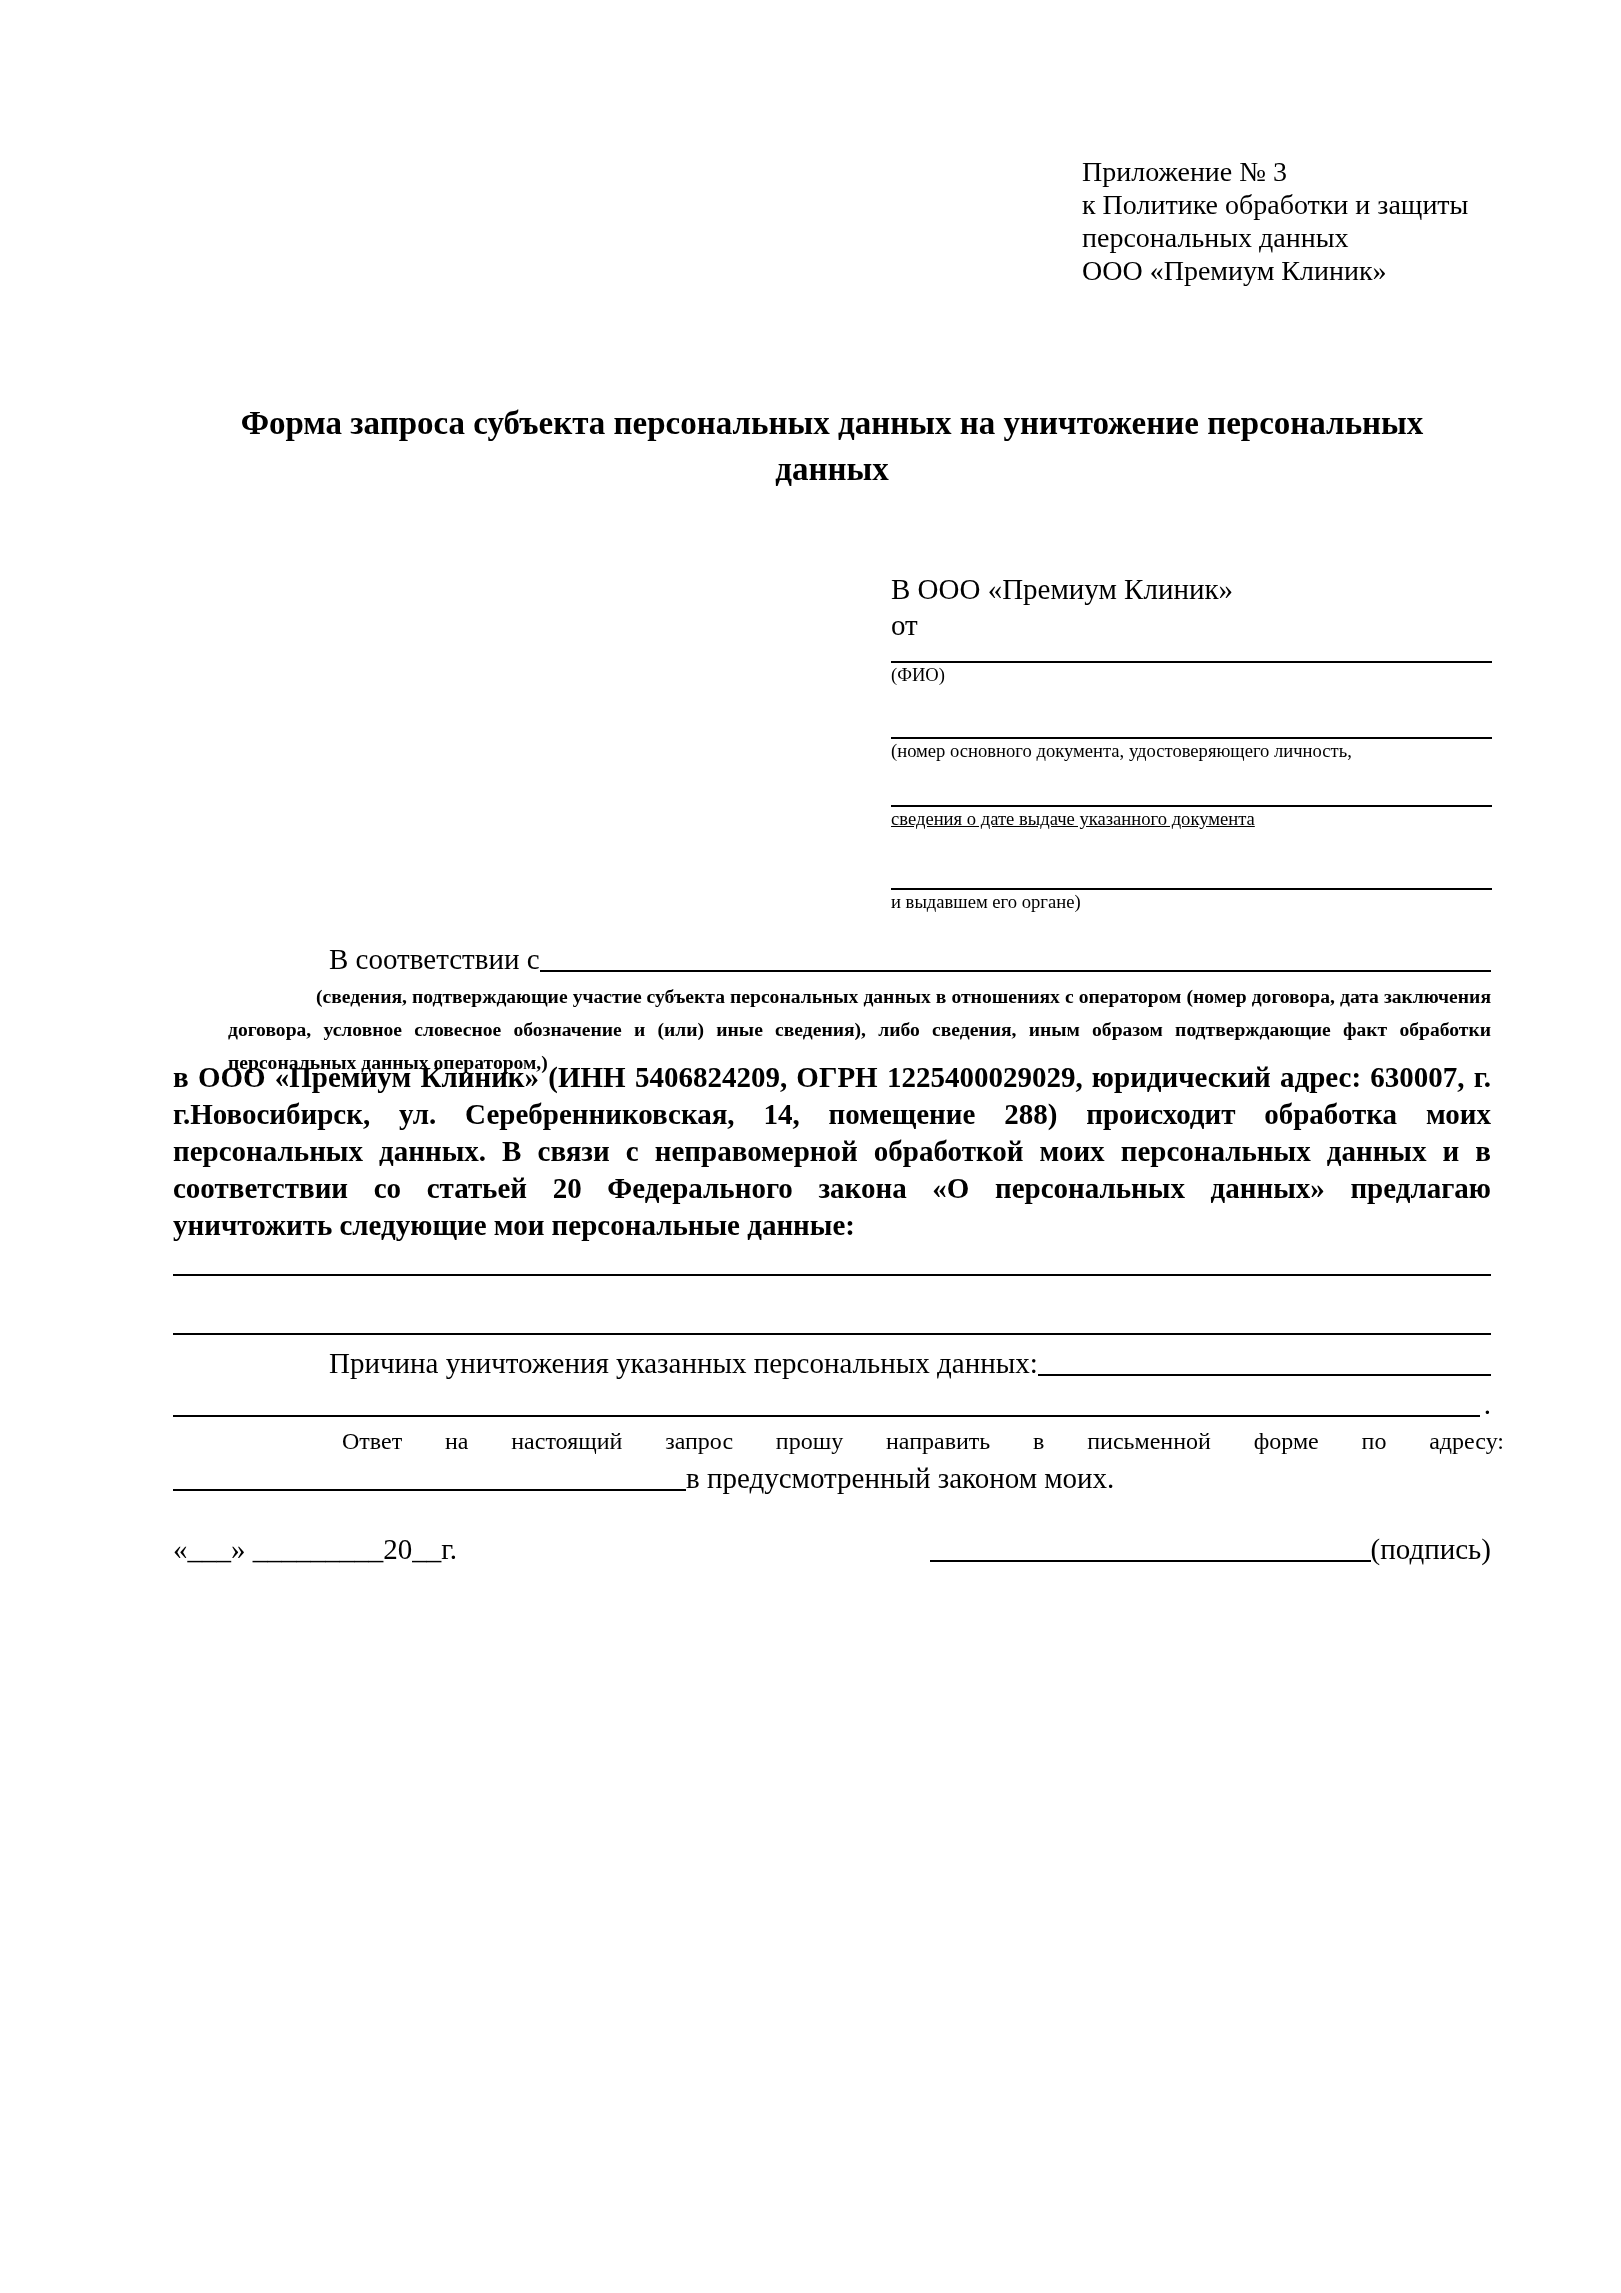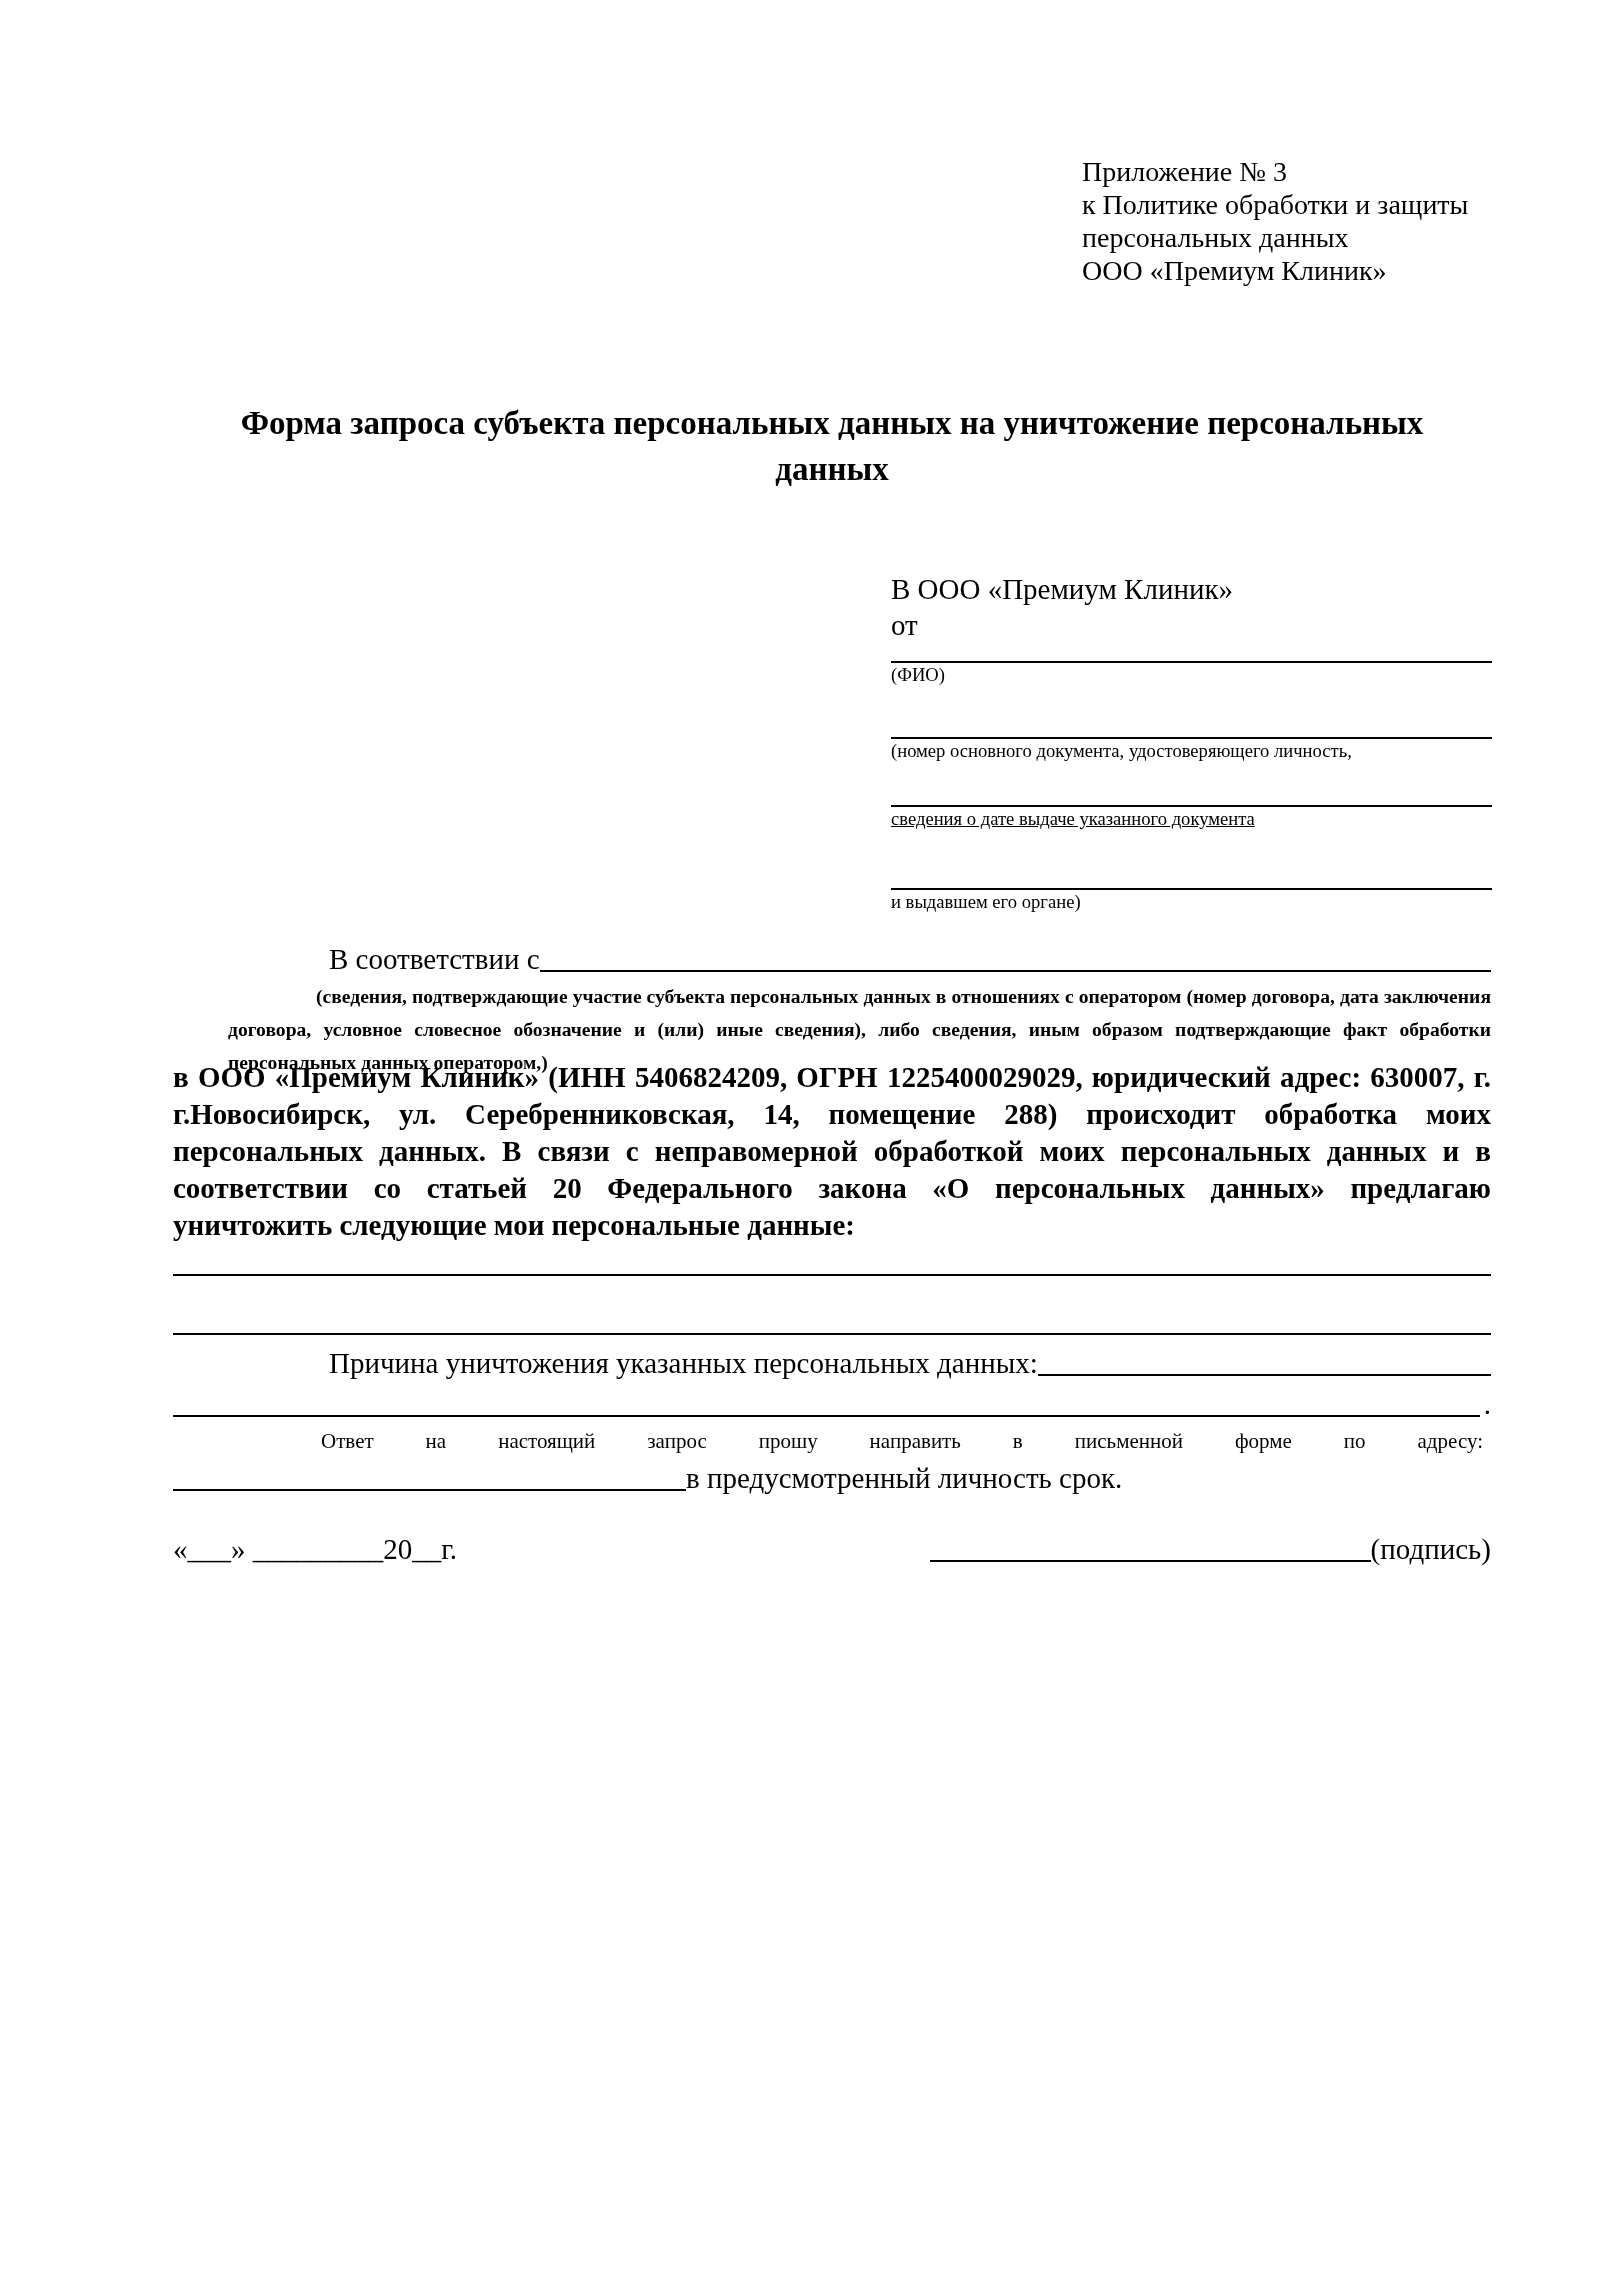--- a/index.html
+++ b/index.html
@@ -135,24 +135,24 @@
     top: 1386px;
     width: 1318px;
     display: flex;
     font-size: 29px;
     line-height: 36px;
   }
   .period-row .dot { padding-left: 3.9px; }
 
   .answer-line {
     position: absolute;
-    left: 165px;
+    left: 186px;
     top: 1423px;
     width: 1318px;
-    font-size: 21px;
+    font-size: 24px;
     line-height: 36px;
     text-align: justify;
     text-align-last: justify;
     text-indent: 156px;
   }
 
   .address-row {
     position: absolute;
     left: 173px;
     top: 1460px;
@@ -244,21 +244,21 @@
 
   <div class="period-row">
     <span class="fill-line"></span>
     <span class="dot">.</span>
   </div>
 
   <div class="answer-line">Ответ на настоящий запрос прошу направить в письменной форме по адресу:</div>
 
   <div class="address-row">
     <span class="blank"></span>
-    <span class="tail">в предусмотренный личность срок.</span>
+    <span class="tail">в предусмотренный законом моих.</span>
   </div>
 
   <div class="footer-row">
     <span class="date">«___» _________20__г.</span>
     <span class="sign-group">
       <span class="sign-line"></span>
       <span class="sign-cap">(подпись)</span>
     </span>
   </div>
 

